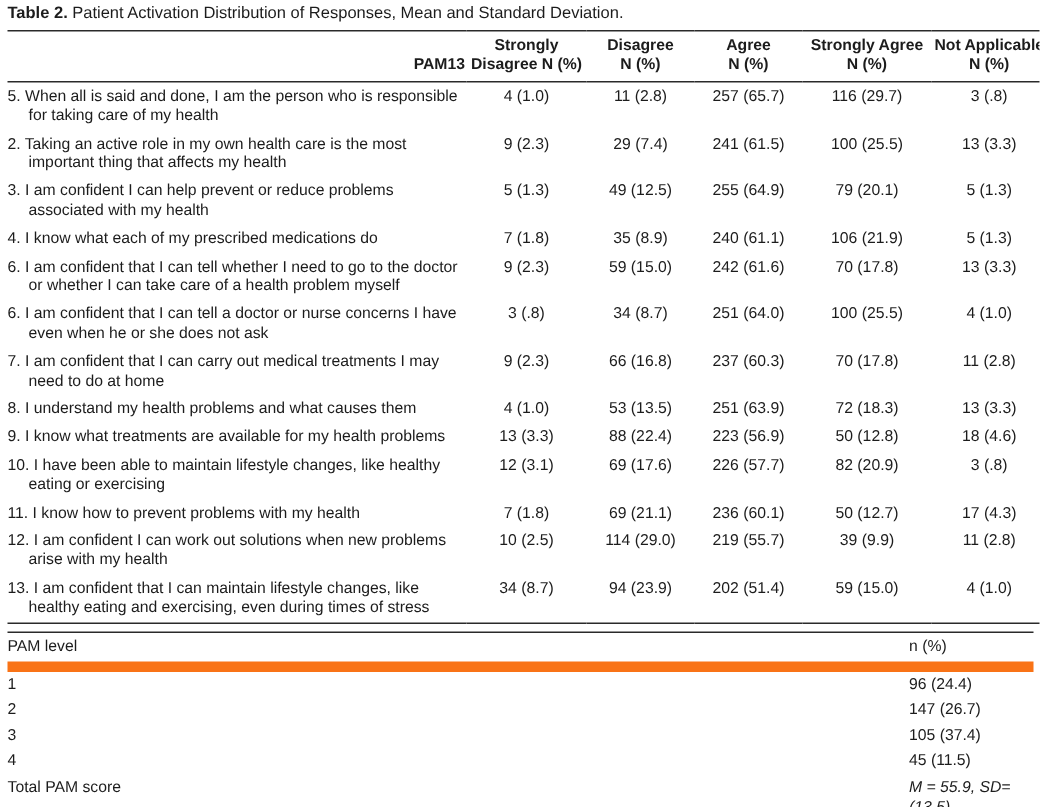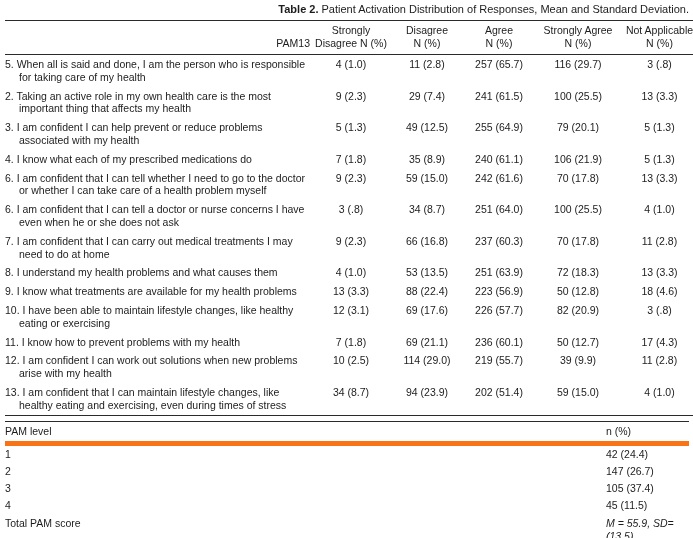--- a/index.html
+++ b/index.html
@@ -10,32 +10,31 @@
     overflow: hidden;
     color: #1c1c1c;
     font-family: "Liberation Sans", sans-serif;
     font-size: 10.5px;
     padding: 3px 4px 0 5px;
   }
   .title-line {
     font-size: 11px;
     line-height: 13px;
     margin-bottom: 4px;
-    text-align: right;
   }
   .title-label { font-weight: bold; margin-right: 3px; }
   table { border-collapse: collapse; width: 100%; table-layout: fixed; }
 
   table.main {
     border-top: 1px solid #2a2a2a;
     border-bottom: 1px solid #2a2a2a;
   }
   table.main thead th {
     border-bottom: 1px solid #2a2a2a;
-    font-weight: normal;
+    font-weight: bold;
     text-align: center;
     vertical-align: bottom;
     white-space: pre-line;
     line-height: 13px;
     padding: 3px 1px 4px;
   }
   table.main thead th.qhead {
     text-align: right;
     vertical-align: bottom;
     padding-left: 0;
@@ -53,21 +52,21 @@
     text-align: center;
     padding: 3px 1px 3px;
   }
 
   table.pam {
     margin-top: 5px;
     border-top: 1px solid #2a2a2a;
     border-bottom: 1px solid #2a2a2a;
   }
   table.pam thead th {
-    border-bottom: 5px solid #f97316;
+    border-bottom: 7px solid #f97316;
     font-weight: normal;
     text-align: left;
     line-height: 13px;
     padding: 3px 0 3px;
   }
   table.pam td {
     text-align: left;
     line-height: 12.8px;
     padding: 2px 0 2.5px;
     vertical-align: top;
@@ -220,21 +219,21 @@
   </colgroup>
   <thead>
     <tr>
       <th>PAM level</th>
       <th>n (%)</th>
     </tr>
   </thead>
   <tbody>
       <tr>
         <td>1</td>
-        <td class="">42 (24.4)</td>
+        <td class="">96 (24.4)</td>
       </tr>
       <tr>
         <td>2</td>
         <td class="">147 (26.7)</td>
       </tr>
       <tr>
         <td>3</td>
         <td class="">105 (37.4)</td>
       </tr>
       <tr>

